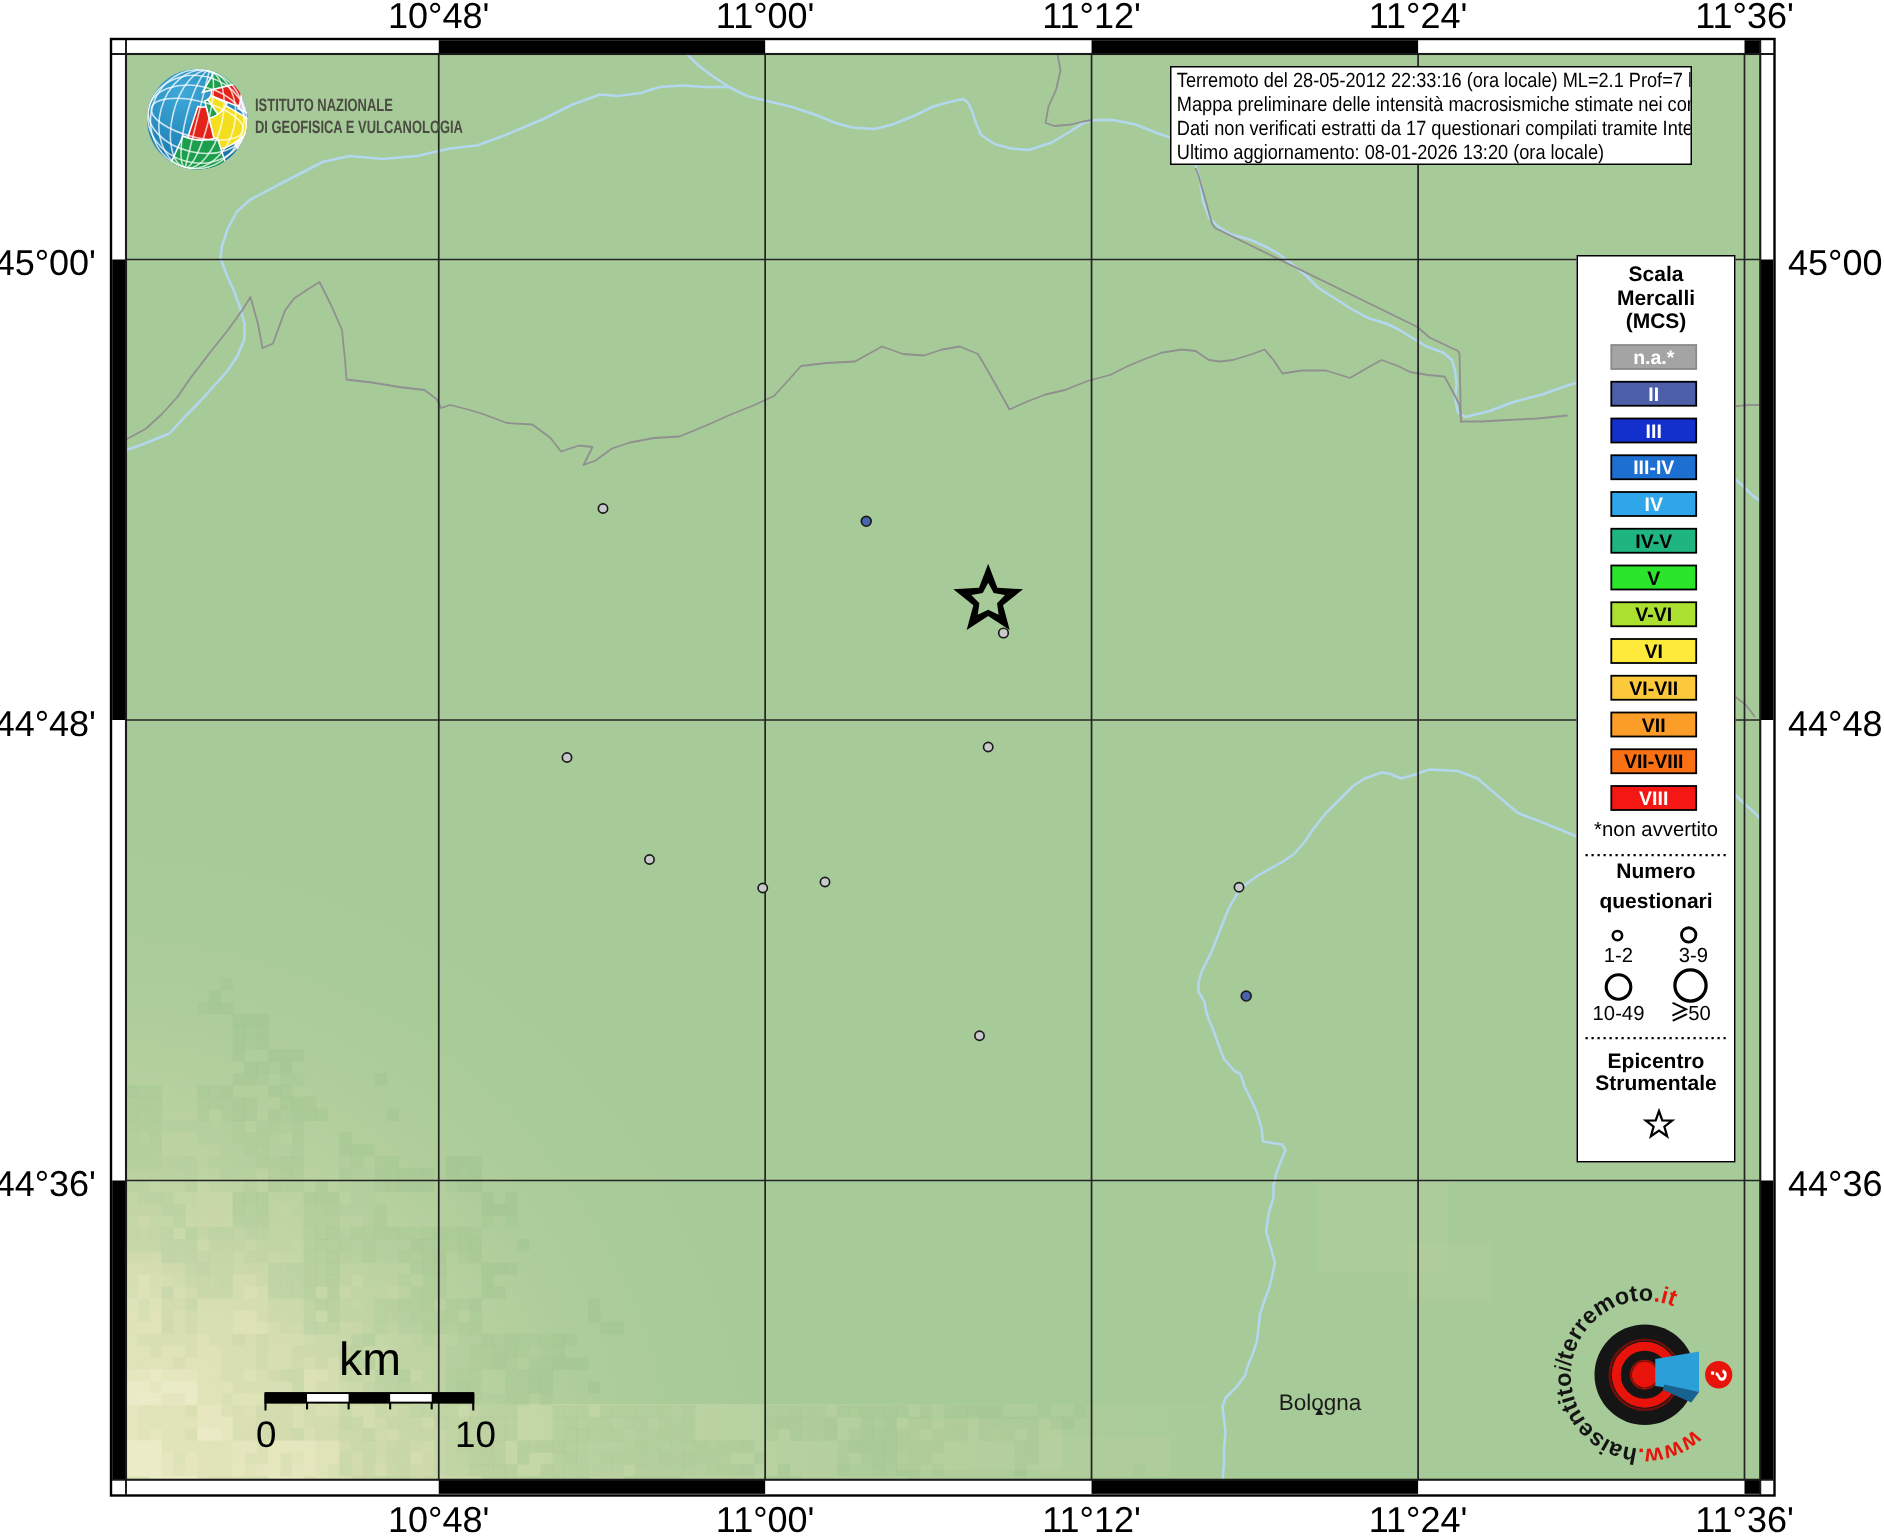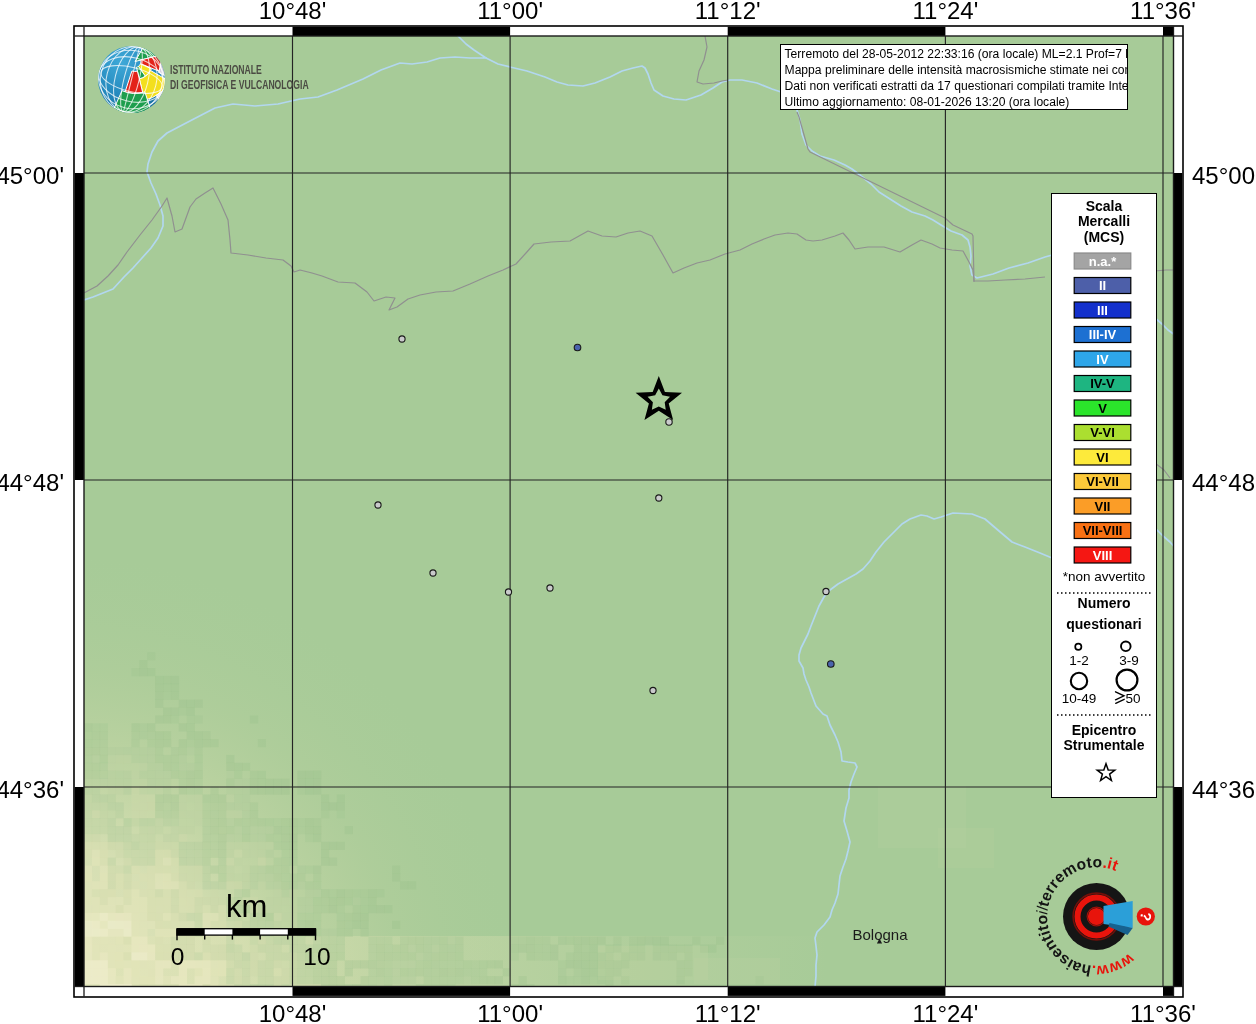--- a/index.html
+++ b/index.html
@@ -4,21 +4,21 @@
 <style>
   html,body{margin:0;padding:0;background:#fff;}
   .page{position:relative;width:1256px;height:1024px;background:#ffffff;
         font-family:"Liberation Sans", sans-serif;overflow:hidden;}
   .abs{position:absolute;}
   .titlebox{left:780px;top:43.5px;width:348px;height:66px;background:#fff;
     border:1px solid #000;color:#000;overflow:hidden;box-sizing:border-box;}
   .titlebox .inner{transform:scale(0.885,1);transform-origin:0 0;
     font-size:13.7px;line-height:16.1px;padding:1px 0 0 4px;white-space:nowrap;}
   .legend{left:1051px;top:170px;width:106px;height:605px;background:#fff;
-    border:1px solid #000;box-sizing:border-box;text-align:center;color:#000;margin-top:23px;}
+    border:1px solid #000;box-sizing:border-box;text-align:center;color:#000;}
 </style>
 </head>
 <body>
 <div class="page">
 <svg class="abs" style="left:0;top:0" width="1256" height="1024" viewBox="0 0 1256 1024">
   <defs>
     <clipPath id="mapclip">
           <rect x="84" y="36" width="1089.5" height="950.5"></rect>
         </clipPath>
   </defs>

